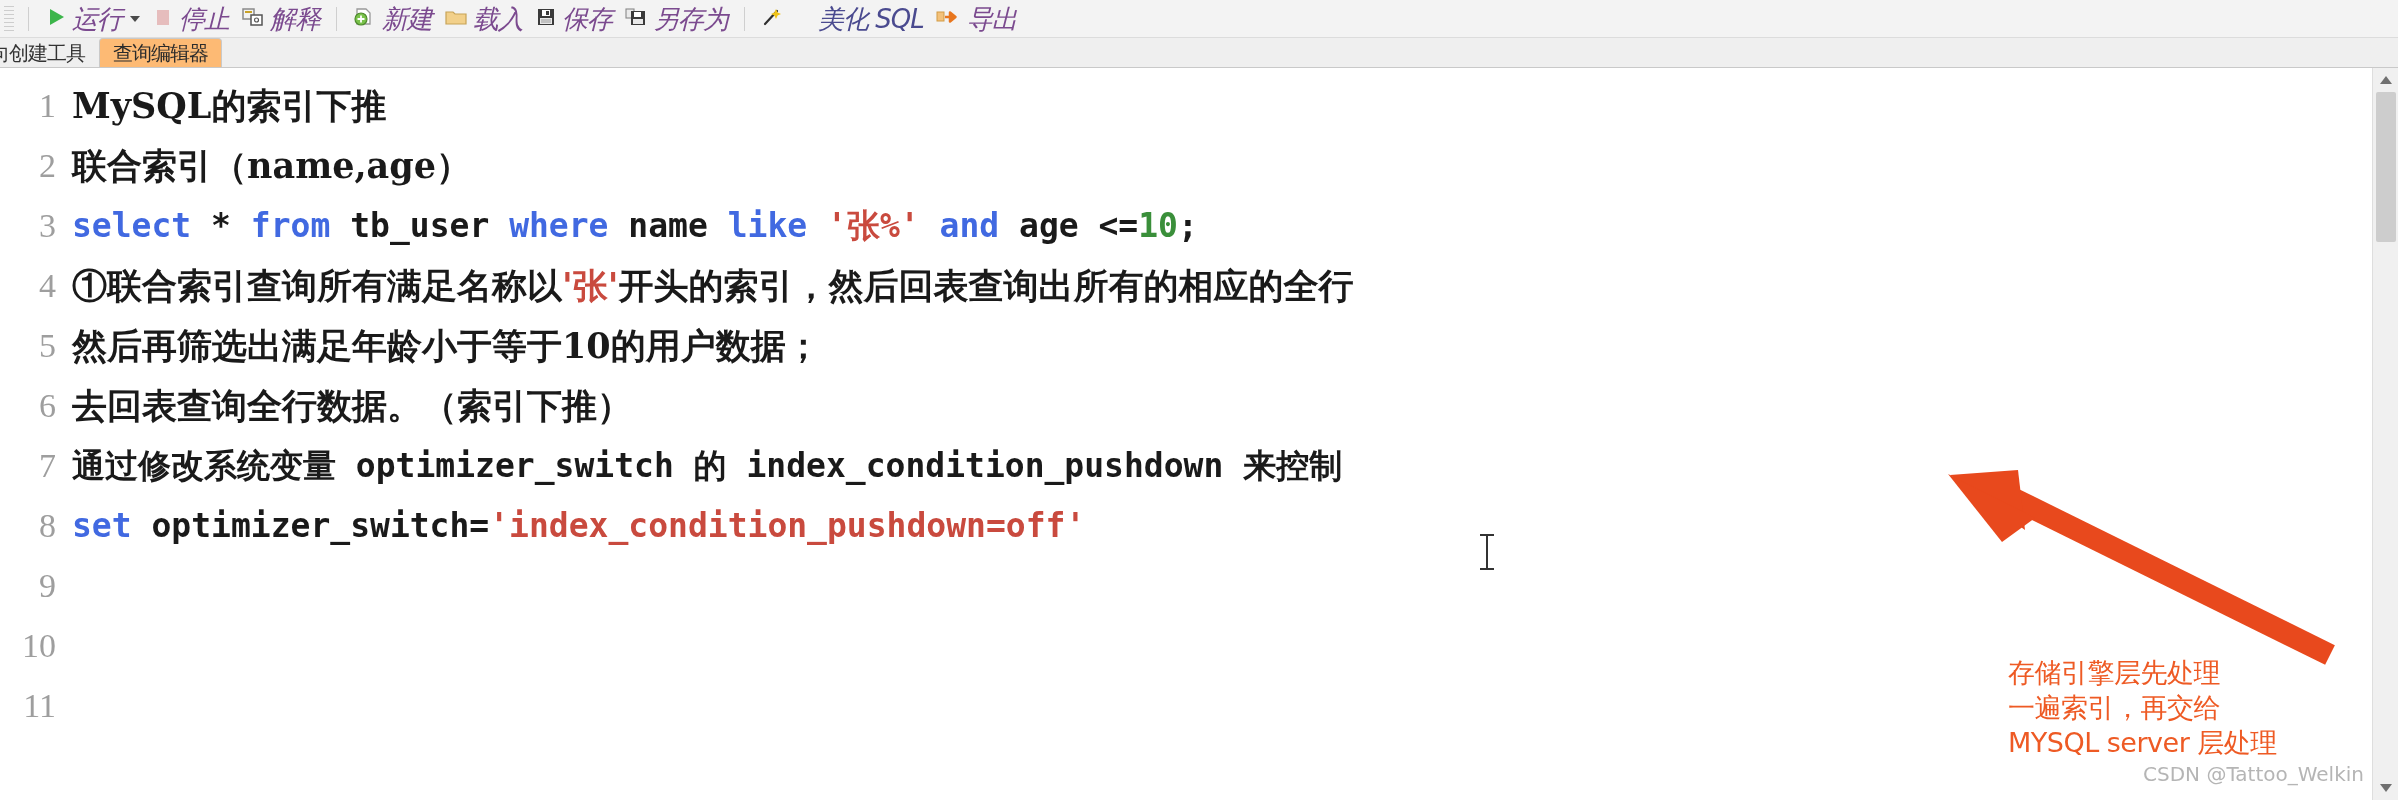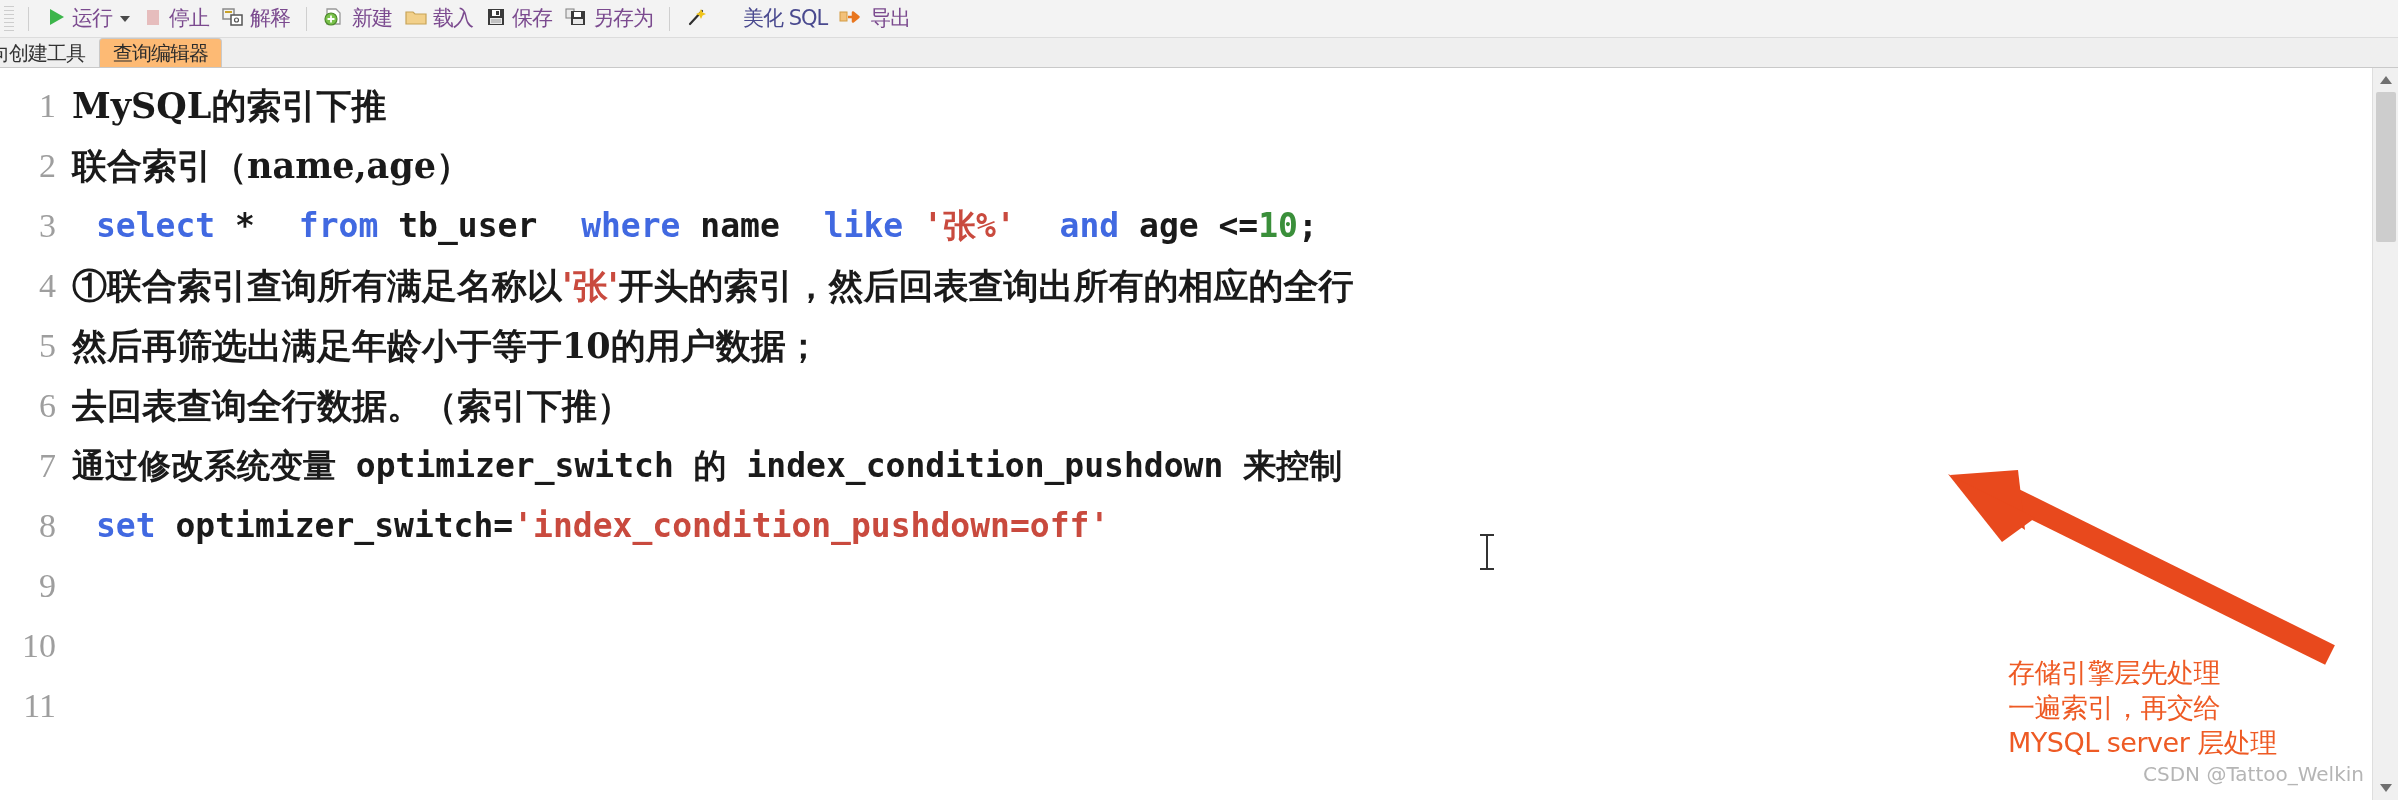--- a/index.html
+++ b/index.html
@@ -46,25 +46,26 @@
     display: flex;
     align-items: center;
     gap: 5px;
     padding: 3px 6px;
     height: 30px;
     white-space: nowrap;
     cursor: default;
     flex: none;
   }
   .tb-btn .tb-label {
-    font-size: 21px;
+    font-size: 26px;
     color: #7b4a8f;
     font-family: "DejaVu Sans", sans-serif;
     letter-spacing: -1px;
     line-height: 1;
+    font-style: italic;
   }
   .tb-btn .tb-label.ascii {
     color: #4a4a8f;
     margin-left: 28px;
   }
   .ico { display: block; flex: none; }
 
   .caret {
     width: 0; height: 0;
     border-left: 5px solid transparent;
@@ -151,21 +152,21 @@
     white-space: nowrap;
     font-size: 35px;
     font-family: "DejaVu Serif", serif;
     color: #1a1a1a;
     letter-spacing: 0px;
   }
   .cline.mono {
     font-family: "DejaVu Sans Mono", monospace;
     font-size: 33px;
   }
-  .kw   { color: #4169e1; margin-left: 24px; }
+  .kw   { color: #4169e1; }
   .str  { color: #c94a3e; }
   .num  { color: #3a8f3a; }
   .plain{ color: #1a1a1a; }
 
   
   .caret-ibeam {
     position: absolute;
     left: 1420px;
     top: 466px;
     width: 2px;

